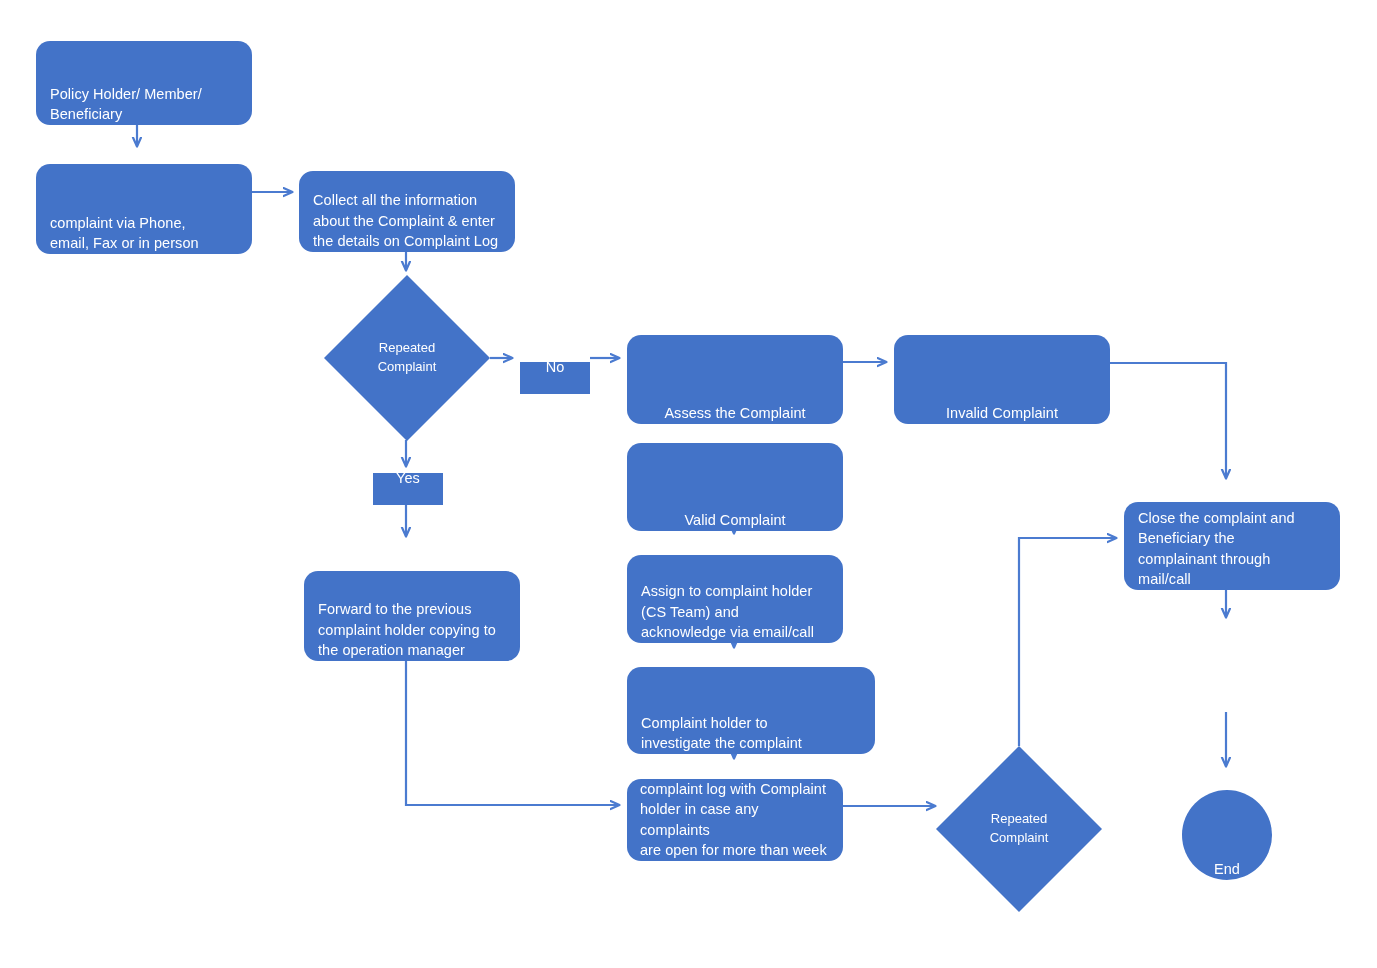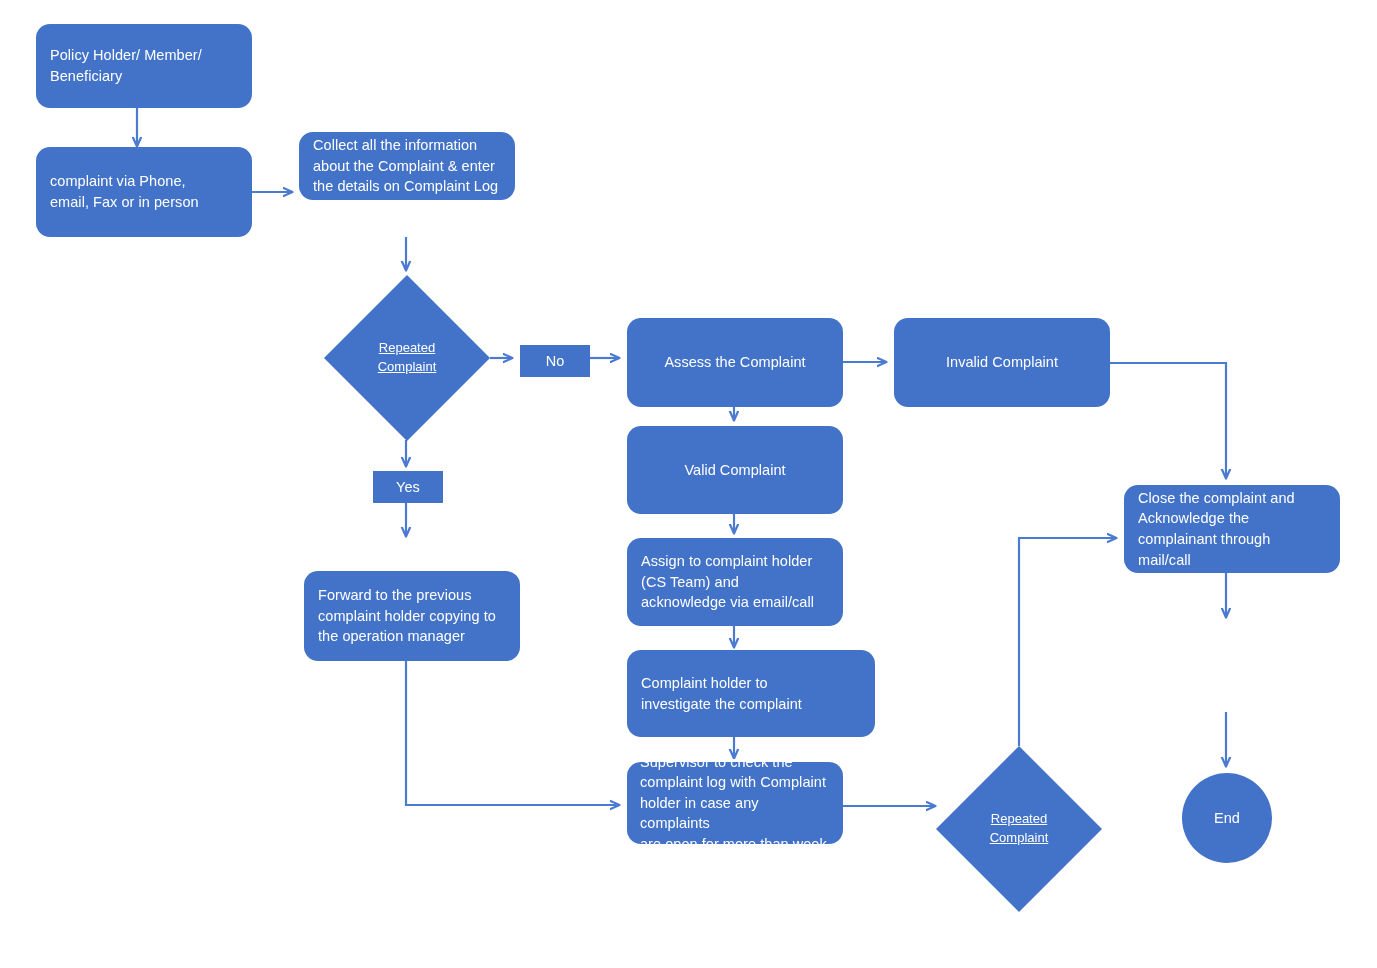--- a/index.html
+++ b/index.html
@@ -24,24 +24,25 @@
     width: 1377px;
     height: 968px;
     pointer-events: none;
   }
   .node {
     position: absolute;
     background: #4373C8;
     color: #ffffff;
     box-sizing: border-box;
     display: flex;
-    align-items: center;
+    align-items: flex-end;
     font-size: 14.5px;
     line-height: 1.42;
     letter-spacing: 0.05px;
+    margin-top: 17px;
   }
   .node.rounded {
     border-radius: 14px;
     padding: 0 14px;
   }
   .node.rect {
     border-radius: 0;
     justify-content: center;
     padding: 16px 6px;
   }
@@ -73,21 +74,20 @@
     width: 100%;
     height: 100%;
     display: flex;
     align-items: center;
     justify-content: center;
     color: #ffffff;
     font-size: 13px;
     line-height: 1.45;
     text-align: center;
     white-space: pre-line;
-    text-decoration: underline;
   }
   .node .txt {
     white-space: pre-line;
     display: block;
     width: 100%;
   }
   .label-chip {
     font-size: 14.5px;
   }
 </style>
@@ -145,53 +145,53 @@
   <div class="node rounded" style="left:36px; top:24px; width:216px; height:84px;">
     <span class="txt">Policy Holder/ Member/
 Beneficiary</span>
   </div>
 
   <div class="node rounded" style="left:36px; top:147px; width:216px; height:90px;">
     <span class="txt">complaint via Phone,
 email, Fax or in person</span>
   </div>
 
-  <div class="node rounded" style="left:299px; top:132px; width:216px; height:68px;">
+  <div class="node rounded" style="left:299px; top:154px; width:216px; height:81px;">
     <span class="txt">Collect all the information
 about  the Complaint &amp; enter
 the  details on Complaint Log</span>
   </div>
 
   <div class="diamond" style="left:324px; top:275px; width:166px; height:166px;">
     <div class="shape"></div>
     <div class="dlabel">Repeated
 Complaint</div>
   </div>
 
   <div class="node rect label-chip" style="left:520px; top:345px; width:70px; height:27px;">
     <span class="txt" style="text-align:center;">No</span>
   </div>
 
-  <div class="node rect label-chip" style="left:373px; top:471px; width:70px; height:27px;">
+  <div class="node rect label-chip" style="left:373px; top:456px; width:70px; height:27px;">
     <span class="txt" style="text-align:center;">Yes</span>
   </div>
 
   <div class="node rounded center-text" style="left:627px; top:318px; width:216px; height:89px;">
     <span class="txt">Assess the Complaint</span>
   </div>
 
   <div class="node rounded center-text" style="left:627px; top:426px; width:216px; height:88px;">
     <span class="txt">Valid Complaint</span>
   </div>
 
   <div class="node rounded center-text" style="left:894px; top:318px; width:216px; height:89px;">
     <span class="txt">Invalid Complaint</span>
   </div>
 
-  <div class="node rounded" style="left:304px; top:571px; width:216px; height:90px;">
+  <div class="node rounded" style="left:304px; top:554px; width:216px; height:90px;">
     <span class="txt">Forward to the previous
 complaint holder copying to
 the operation manager</span>
   </div>
 
   <div class="node rounded" style="left:627px; top:538px; width:216px; height:88px;">
     <span class="txt">Assign to complaint holder
 (CS Team) and
 acknowledge via email/call</span>
   </div>
@@ -209,21 +209,21 @@
   </div>
 
   <div class="diamond" style="left:936px; top:746px; width:166px; height:166px;">
     <div class="shape"></div>
     <div class="dlabel">Repeated
 Complaint</div>
   </div>
 
   <div class="node rounded" style="left:1124px; top:485px; width:216px; height:88px;">
     <span class="txt">Close the complaint and
-Acknowledge the
+Beneficiary the
 complainant through
 mail/call</span>
   </div>
 
 
   <div class="node circle" style="left:1182px; top:773px; width:90px; height:90px;">
     <span class="txt">End</span>
   </div>
 
 </div>

